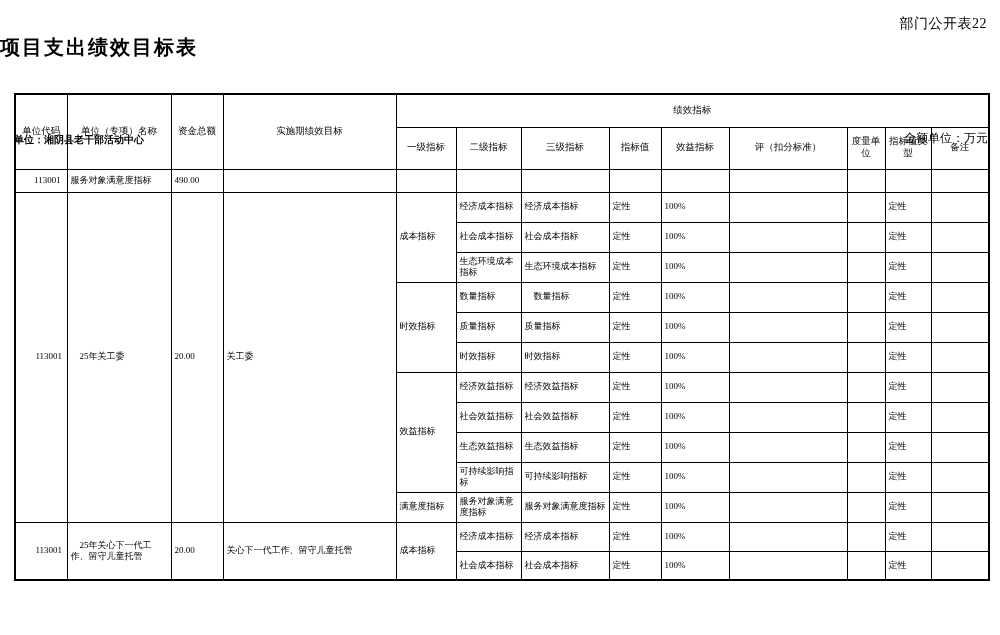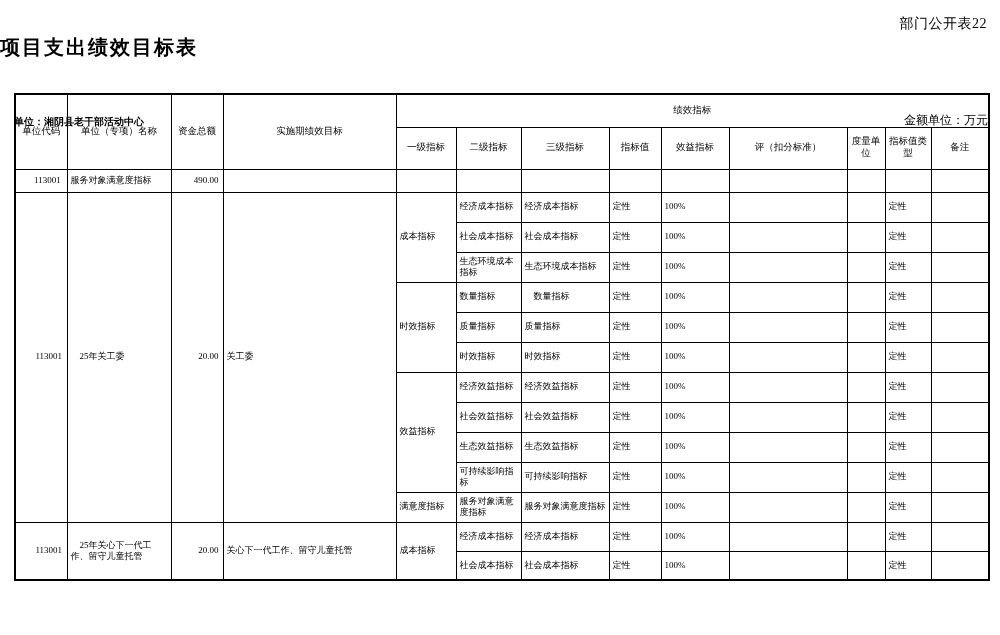--- a/index.html
+++ b/index.html
@@ -10,21 +10,21 @@
   }
   .corner-label{
     position:absolute;top:15px;right:13px;
     font-size:14px;letter-spacing:0.5px;
   }
   .page-title{
     position:absolute;top:34px;left:0;width:100%;margin:0;
     font-size:20px;font-weight:bold;letter-spacing:2px;
   }
   .meta-row{
-    position:absolute;top:65px;left:14px;width:974px;
+    position:absolute;top:83px;left:14px;width:974px;
     display:flex;justify-content:space-between;align-items:flex-end;
     font-size:10px;
   }
   .meta-row .unit-label{font-weight:bold;}
   .meta-row .amount-unit-label{font-size:12px;margin-top:47px;}
   table.perf{
     position:absolute;top:93px;left:14px;width:974px;
     border-collapse:collapse;table-layout:fixed;
     border:2px solid #000;
   }
@@ -38,21 +38,21 @@
   }
   .perf th{
     font-size:9.5px;font-weight:normal;text-align:center;padding:1px 2px;
   }
   .perf thead tr.hdr-top{height:33px;}
   .perf thead tr.hdr-sub{height:42px;}
   .perf td{font-size:9px;text-align:left;}
   .perf tbody tr{height:30px;}
   .perf tbody tr.sec0{height:23px;}
   .perf tbody tr.sec2{height:29px;}
-  .perf td.cell-funds{text-align:right;padding-right:4px;}
+  .perf td.cell-funds{padding-right:4px;}
   .perf td.cell-unit-code{text-align:left;padding-left:18px;}
   tr.sec1 td.cell-unit-code, tr.sec2 td.cell-unit-code{text-align:center;}
   tr.sec1 td.cell-unit-name, tr.sec2 td.cell-unit-name{text-indent:9px;}
 </style>
 </head>
 <body>
 
 <div class="corner-label">部门公开表22</div>
 <h1 class="page-title">项目支出绩效目标表</h1>
 <div class="meta-row">

